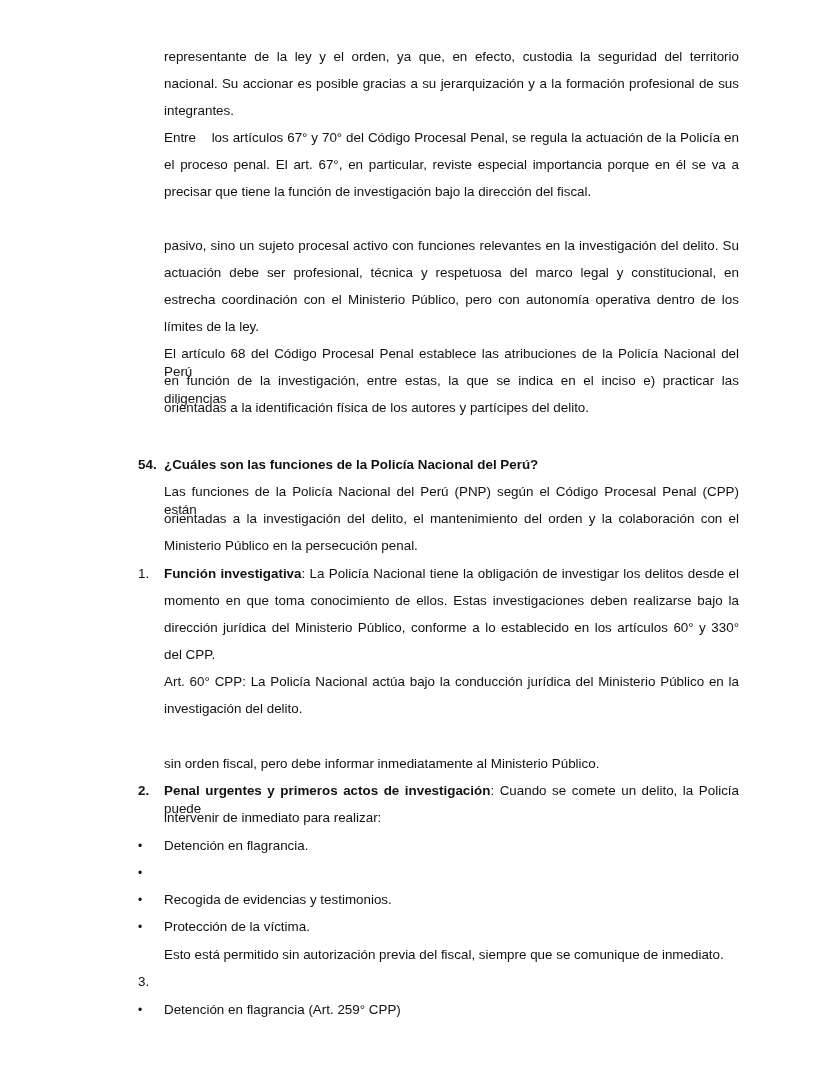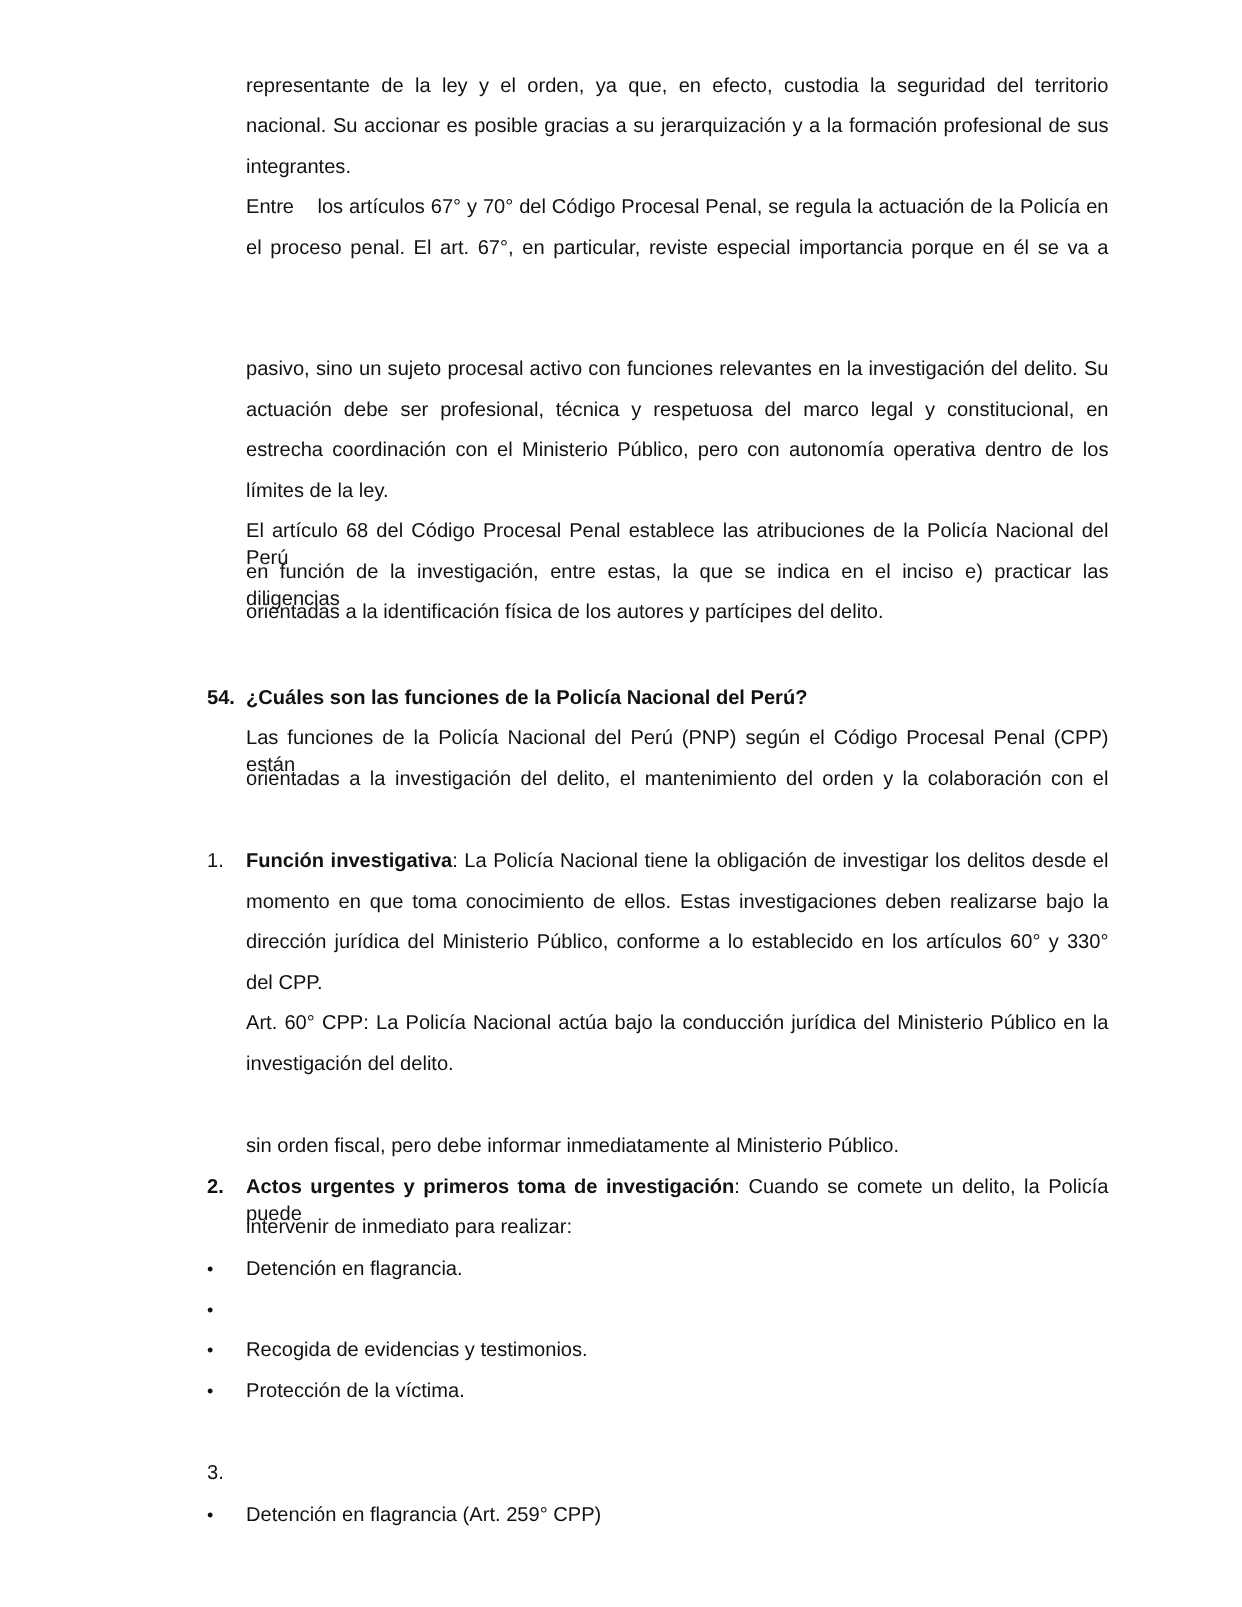--- a/index.html
+++ b/index.html
@@ -15,51 +15,54 @@
 </head>
 <body>
 
 <div class="page">
 
   <div class="line justify" style="top:48px">representante de la ley y el orden, ya que, en efecto, custodia la seguridad del territorio</div>
   <div class="line justify" style="top:75px">nacional. Su accionar es posible gracias a su jerarquización y a la formación profesional de sus</div>
   <div class="line" style="top:102px">integrantes.</div>
   <div class="line justify" style="top:129px; white-space:pre">Entre    los artículos 67° y 70° del Código Procesal Penal, se regula la actuación de la Policía en</div>
   <div class="line justify" style="top:156px">el proceso penal. El art. 67°, en particular, reviste especial importancia porque en él se va a</div>
+  <div class="line" style="top:183px">precisar que tiene la función de investigación bajo la dirección del fiscal.</div>
   <div class="line justify" style="top:237px">pasivo, sino un sujeto procesal activo con funciones relevantes en la investigación del delito. Su</div>
   <div class="line justify" style="top:264px">actuación debe ser profesional, técnica y respetuosa del marco legal y constitucional, en</div>
   <div class="line justify" style="top:291px">estrecha coordinación con el Ministerio Público, pero con autonomía operativa dentro de los</div>
   <div class="line" style="top:318px">límites de la ley.</div>
   <div class="line justify" style="top:345px">El artículo 68 del Código Procesal Penal establece las atribuciones de la Policía Nacional del Perú</div>
   <div class="line justify" style="top:372px">en función de la investigación, entre estas, la que se indica en el inciso e) practicar las diligencias</div>
   <div class="line" style="top:399px">orientadas a la identificación física de los autores y partícipes del delito.</div>
 
   <div class="marker bold" style="left:138px; top:456px">54.</div>
   <div class="line bold" style="top:456px">¿Cuáles son las funciones de la Policía Nacional del Perú?</div>
   <div class="line justify" style="top:483px">Las funciones de la Policía Nacional del Perú (PNP) según el Código Procesal Penal (CPP) están</div>
   <div class="line justify" style="top:510px">orientadas a la investigación del delito, el mantenimiento del orden y la colaboración con el</div>
+  <div class="line" style="top:537px">Ministerio Público en la persecución penal.</div>
 
   <div class="marker" style="left:138px; top:565px">1.</div>
   <div class="line justify" style="top:565px"><span class="bold">Función investigativa</span><span>: La Policía Nacional tiene la obligación de investigar los delitos desde el</span></div>
   <div class="line justify" style="top:592px">momento en que toma conocimiento de ellos. Estas investigaciones deben realizarse bajo la</div>
   <div class="line justify" style="top:619px">dirección jurídica del Ministerio Público, conforme a lo establecido en los artículos 60° y 330°</div>
   <div class="line" style="top:646px">del CPP.</div>
   <div class="line justify" style="top:673px">Art. 60° CPP: La Policía Nacional actúa bajo la conducción jurídica del Ministerio Público en la</div>
   <div class="line" style="top:700px">investigación del delito.</div>
   <div class="line" style="top:755px">sin orden fiscal, pero debe informar inmediatamente al Ministerio Público.</div>
 
   <div class="marker bold" style="left:138px; top:782px">2.</div>
-  <div class="line justify" style="top:782px"><span class="bold">Actos urgentes y primeros toma de investigación</span><span>: Cuando se comete un delito, la Policía puede</span></div>
+  <div class="line justify" style="top:782px"><span class="bold">Penal urgentes y primeros actos de investigación</span><span>: Cuando se comete un delito, la Policía puede</span></div>
   <div class="line" style="top:809px">intervenir de inmediato para realizar:</div>
 
   <div class="bullet" style="top:837px">•</div>
   <div class="line" style="top:837px">Detención en flagrancia.</div>
   <div class="bullet" style="top:864px">•</div>
   <div class="bullet" style="top:891px">•</div>
   <div class="line" style="top:891px">Recogida de evidencias y testimonios.</div>
   <div class="bullet" style="top:918px">•</div>
   <div class="line" style="top:918px">Protección de la víctima.</div>
+  <div class="line" style="top:946px">Esto está permitido sin autorización previa del fiscal, siempre que se comunique de inmediato.</div>
 
   <div class="marker" style="left:138px; top:973px">3.</div>
   <div class="bullet" style="top:1001px">•</div>
   <div class="line" style="top:1001px">Detención en flagrancia (Art. 259° CPP)</div>
 
 </div>
 
 </body></html>

